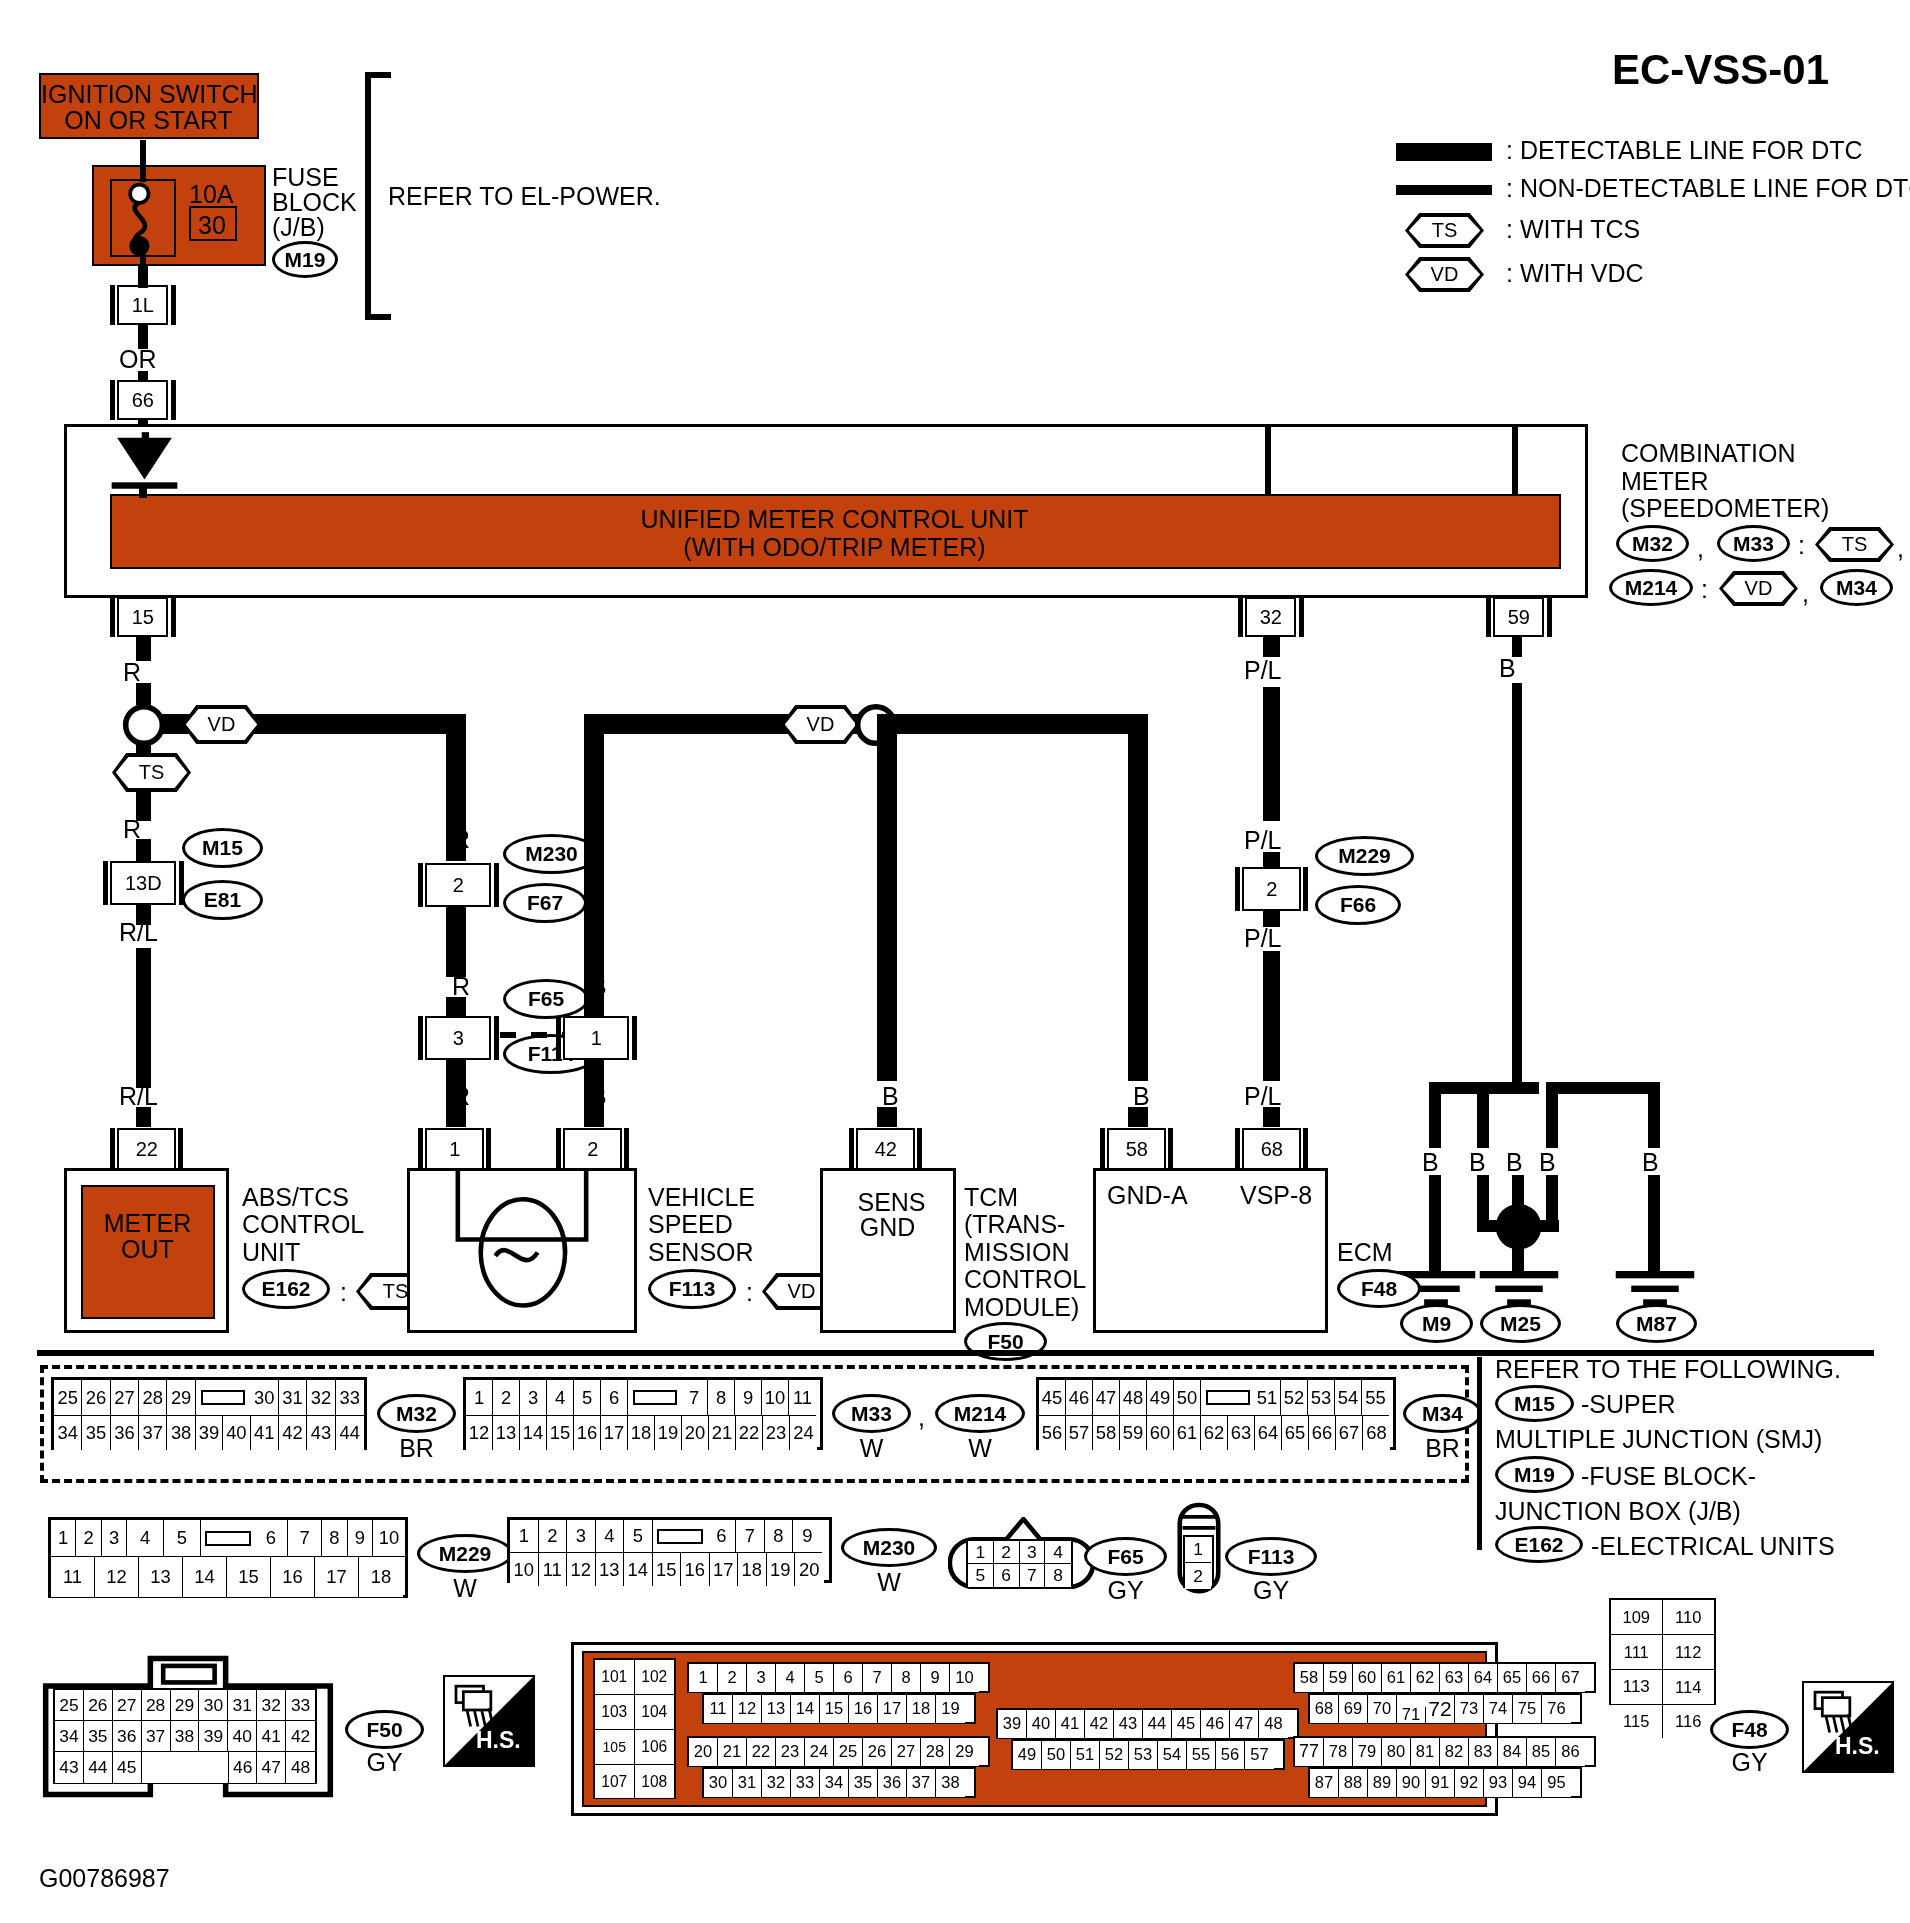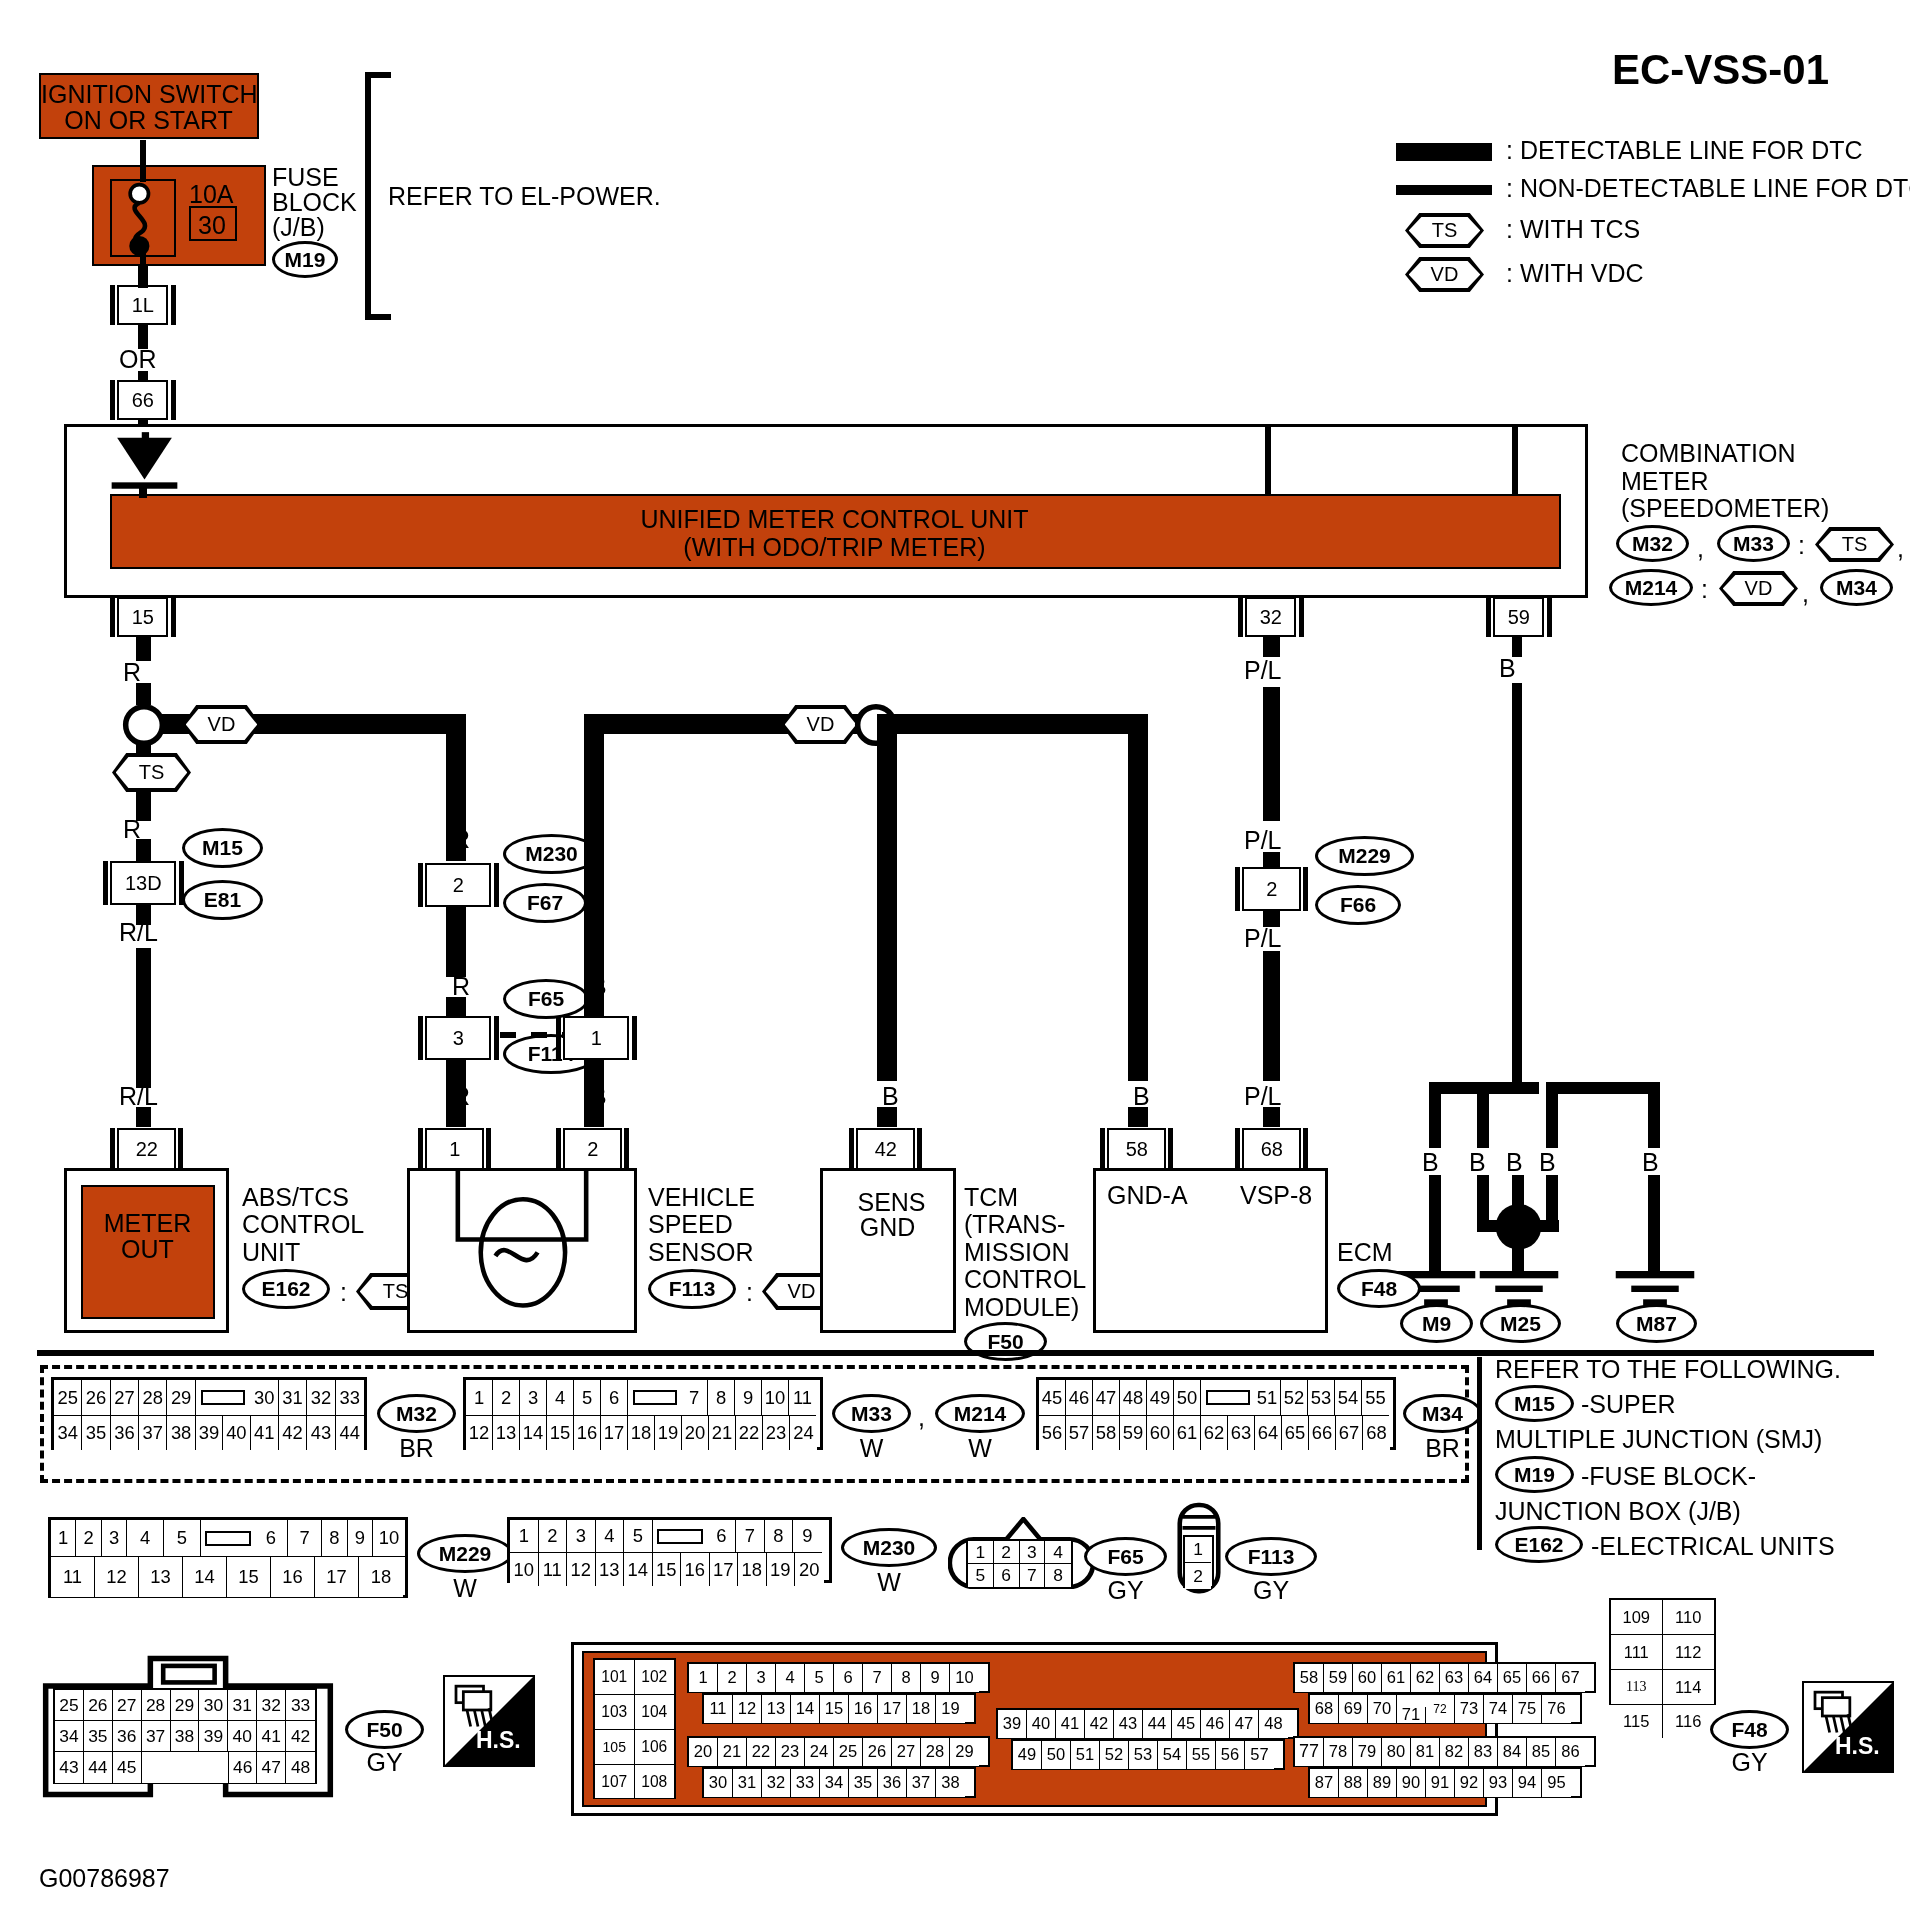--- a/index.html
+++ b/index.html
@@ -868,21 +868,21 @@
     <div class="gc" style="width:29px;font-size:16.5px;">66</div>
     <div class="gc" style="width:29px;font-size:16.5px;">67</div>
   </div>
 </div>
 <div class="grid" style="left:1308px;top:1693px;width:274px;height:31px;border-width:2.8px;">
   <div class="grow" style="height:27.5px;">
     <div class="gc" style="width:29px;font-size:16.5px;">68</div>
     <div class="gc" style="width:29px;font-size:16.5px;">69</div>
     <div class="gc" style="width:29px;font-size:16.5px;">70</div>
     <div class="gc" style="width:29px;font-size:16.5px;margin-top:12px;">71</div>
-    <div class="gc" style="width:29px;font-size:12px;">72</div>
+    <div class="gc" style="width:29px;font-size:21px;">72</div>
     <div class="gc" style="width:29px;font-size:16.5px;">73</div>
     <div class="gc" style="width:29px;font-size:16.5px;">74</div>
     <div class="gc" style="width:29px;font-size:16.5px;">75</div>
     <div class="gc" style="width:29px;font-size:16.5px;">76</div>
   </div>
 </div>
 
 <div class="grid" style="left:1293px;top:1736px;width:303px;height:31px;border-width:2.8px;">
   <div class="grow" style="height:27.5px;">
     <div class="gc" style="width:29px;font-size:18px;">77</div>
@@ -914,21 +914,21 @@
 <div class="grid" style="left:1609px;top:1598px;width:107px;height:107px;border-width:2.8px;">
   <div class="grow" style="height:35px;">
     <div class="gc" style="width:52px;font-size:16.5px;">109</div>
     <div class="gc" style="width:52px;font-size:16.5px;">110</div>
   </div>
   <div class="grow" style="height:35px;">
     <div class="gc" style="width:52px;font-size:16.5px;">111</div>
     <div class="gc" style="width:52px;font-size:16.5px;">112</div>
   </div>
   <div class="grow" style="height:35px;">
-    <div class="gc" style="width:52px;font-size:14px;font-family:Liberation Serif, serif;">113</div>
+    <div class="gc" style="width:52px;font-size:17px;">113</div>
     <div class="gc" style="width:52px;font-size:16.5px;">114</div>
   </div>
   <div class="grow" style="height:33px;">
     <div class="gc" style="width:52px;font-size:16.5px;">115</div>
     <div class="gc" style="width:52px;font-size:16.5px;">116</div>
   </div>
 </div>
 
 <div class="oval" style="left:1710px;top:1710px;width:79px;height:39px;">
   <span>F48</span>

